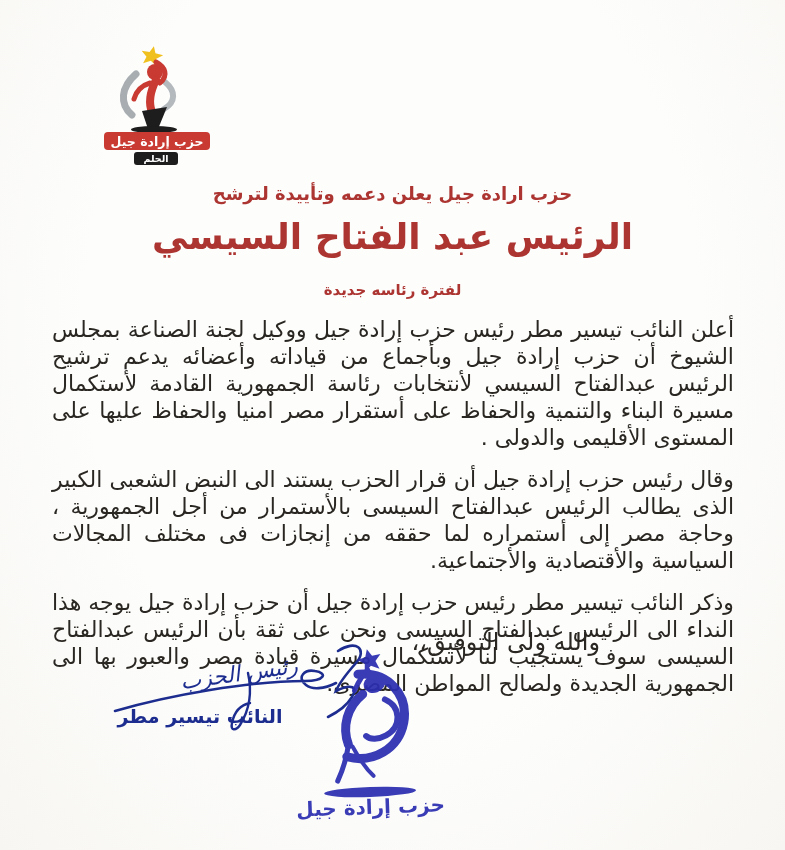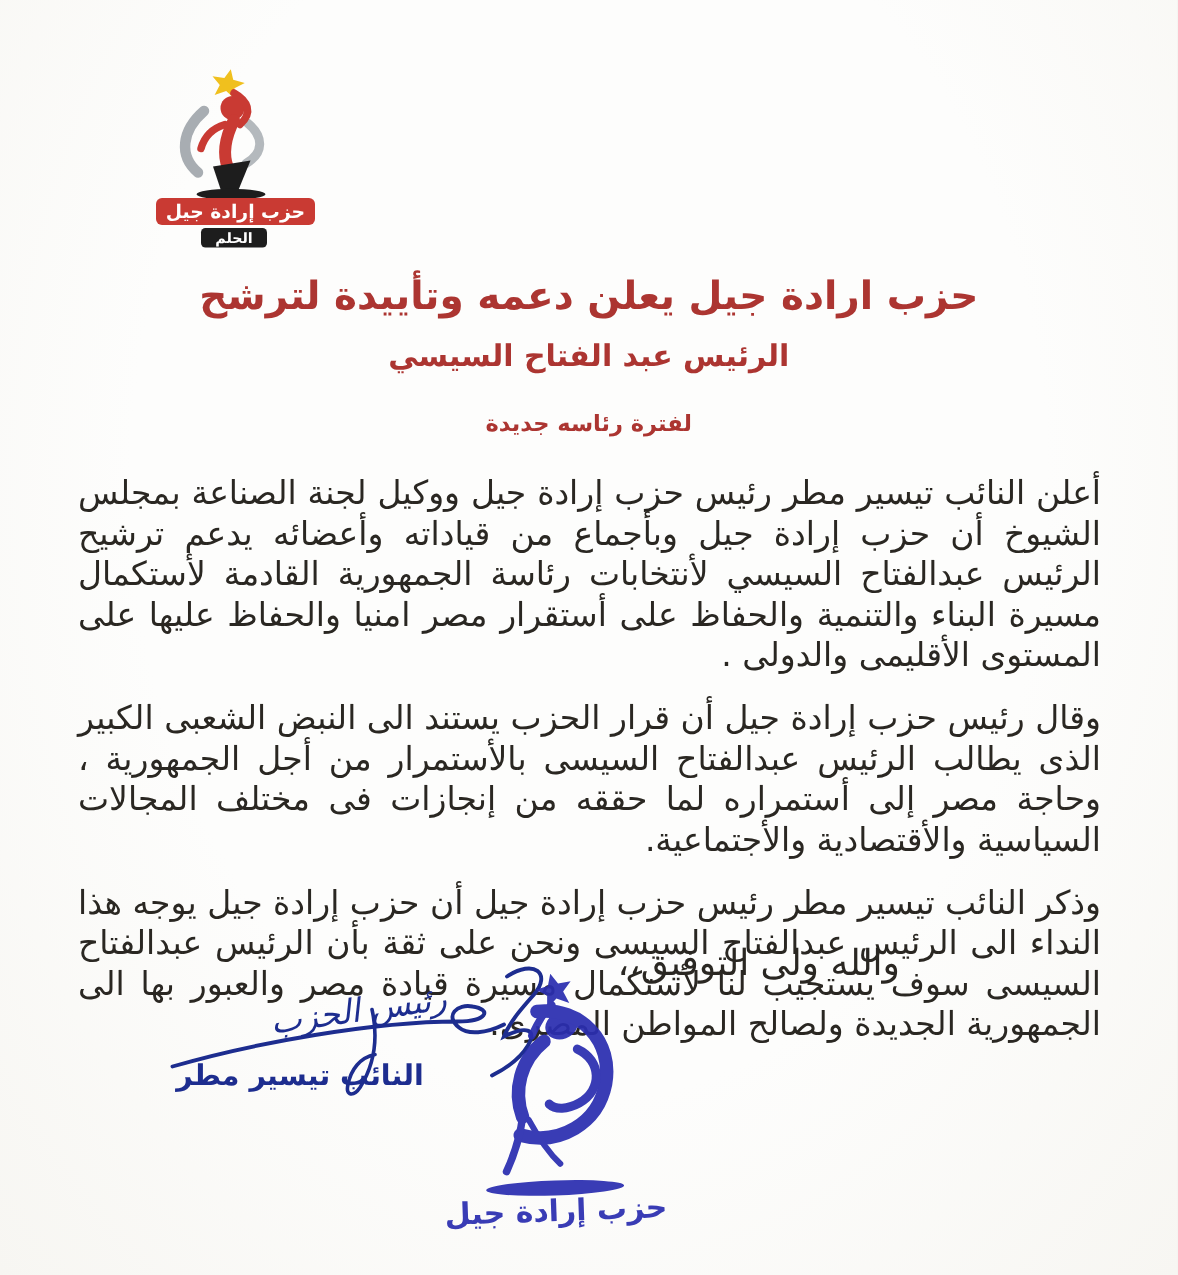--- a/index.html
+++ b/index.html
@@ -18,22 +18,22 @@
   .letterhead-name{
     position:absolute;left:545px;top:44px;width:130px;
     direction:rtl;text-align:center;color:#191919;
     font-weight:bold;font-size:21px;line-height:30px;letter-spacing:.5px;
   }
   
   .headline{
     position:absolute;left:0;top:183px;width:100%;
     direction:rtl;text-align:center;color:#ac3531;
   }
-  .headline .h-line1{font-size:26px;font-weight:600;}
-  .headline .h-line2{font-size:20px;font-weight:bold;margin-top:12px;}
+  .headline .h-line1{font-size:18px;font-weight:600;}
+  .headline .h-line2{font-size:36px;font-weight:bold;margin-top:12px;}
   .headline .h-line3{font-size:15px;font-weight:600;margin-top:24px;}
   
   .body-text{
     position:absolute;left:52px;top:316px;width:682px;
     direction:rtl;text-align:justify;text-align-last:right;
     color:#2a2722;font-size:22px;line-height:27px;
   }
   .body-text p{margin:0 0 15px 0;}
   .closing{
     position:absolute;left:360px;top:628px;width:240px;

